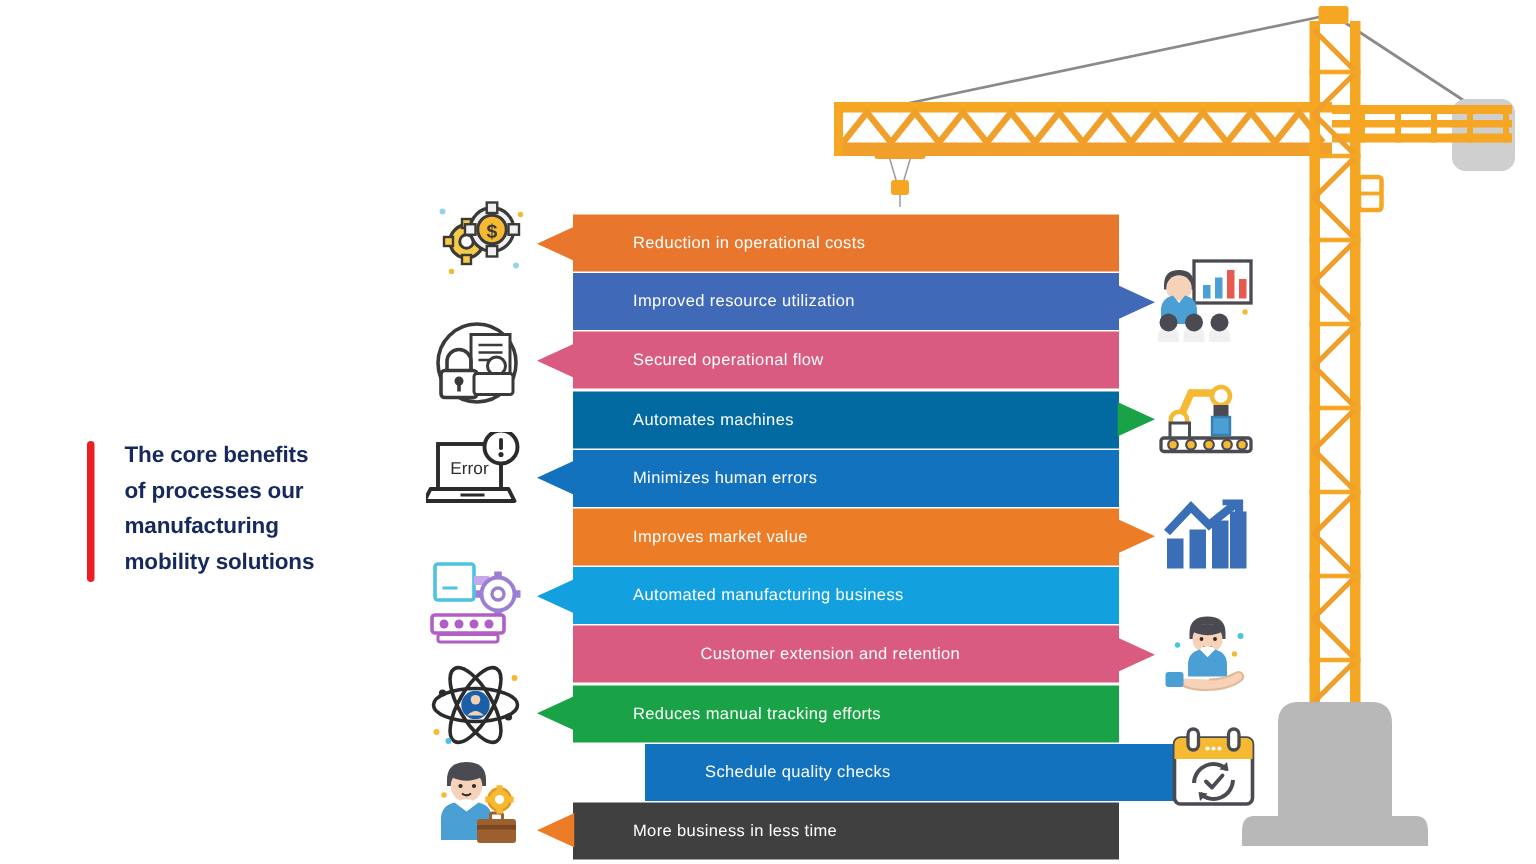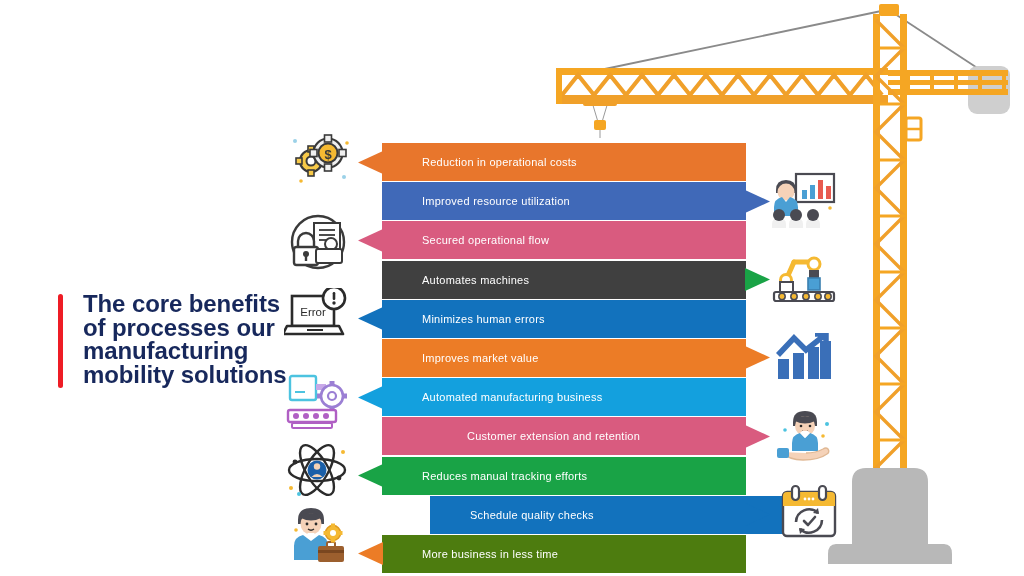--- a/index.html
+++ b/index.html
@@ -14,21 +14,21 @@
 
   
   #title-block{
     position:absolute;left:58px;top:292px;width:230px;height:100px;
     display:flex;align-items:flex-start;z-index:4;
   }
   #title-accent{
     width:5px;height:94px;background:#ee1c25;border-radius:3px;flex:0 0 auto;margin-top:2px;
   }
   #title-text{
-    margin-left:20px;color:#17285c;font-size:24px;line-height:23.5px;
+    margin-left:20px;color:#17285c;font-size:15px;line-height:23.5px;
     font-weight:bold;letter-spacing:-0.1px;
   }
 
   
   #bars{position:absolute;left:382px;top:143px;width:364px;z-index:3;}
   .bar-row{position:relative;height:39.2px;}
   .bar{
     position:absolute;left:0;top:0;width:364px;height:38px;
     display:flex;align-items:center;box-sizing:border-box;
   }
@@ -148,21 +148,21 @@
       </div>
       <div class="bar-row">
         <div class="bar" style="background: rgb(217, 91, 127);">
           <span class="bar-label">Secured operational flow</span>
         </div>
         <svg class="arrow left" viewBox="0 0 25 23">
           <path d="M0 11.5 L25 0 L25 23 Z" fill="#d95b7f"></path>
         </svg>
       </div>
       <div class="bar-row">
-        <div class="bar" style="background: #404040;">
+        <div class="bar" style="background: #0369a1;">
           <span class="bar-label">Automates machines</span>
         </div>
         <svg class="arrow right" viewBox="0 0 25 23">
           <path d="M25 11.5 L0 0 L0 23 Z" fill="#19a346"></path>
         </svg>
       </div>
       <div class="bar-row">
         <div class="bar" style="background: rgb(18, 114, 189);">
           <span class="bar-label">Minimizes human errors</span>
         </div>
@@ -204,21 +204,21 @@
       </div>
       <div class="bar-row">
         <div class="bar" style="background: rgb(18, 114, 189); margin-left: 48px;">
           <span class="bar-label">Schedule quality checks</span>
         </div>
         <svg class="arrow right" viewBox="0 0 25 23">
           <path d="M25 11.5 L0 0 L0 23 Z" fill="#1272bd"></path>
         </svg>
       </div>
       <div class="bar-row">
-        <div class="bar" style="background: #4d7c0f;">
+        <div class="bar" style="background: #404040;">
           <span class="bar-label">More business in less time</span>
         </div>
         <svg class="arrow left" viewBox="0 0 25 23">
           <path d="M0 11.5 L25 0 L25 23 Z" fill="#ec7c26"></path>
         </svg>
       </div>
     </div>
 
   <div class="icon-slot" style="left:287px;top:133px;">
     <svg width="64" height="62" viewBox="0 0 64 62">

